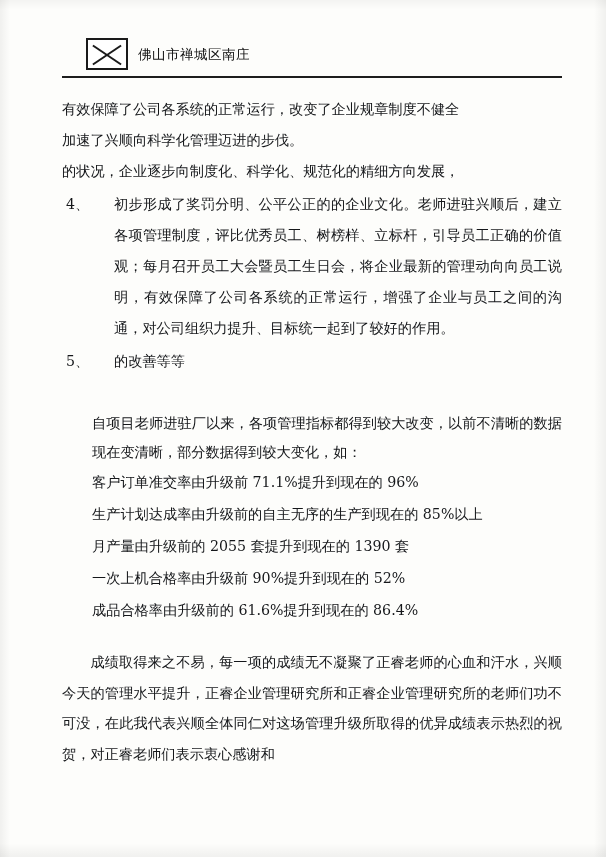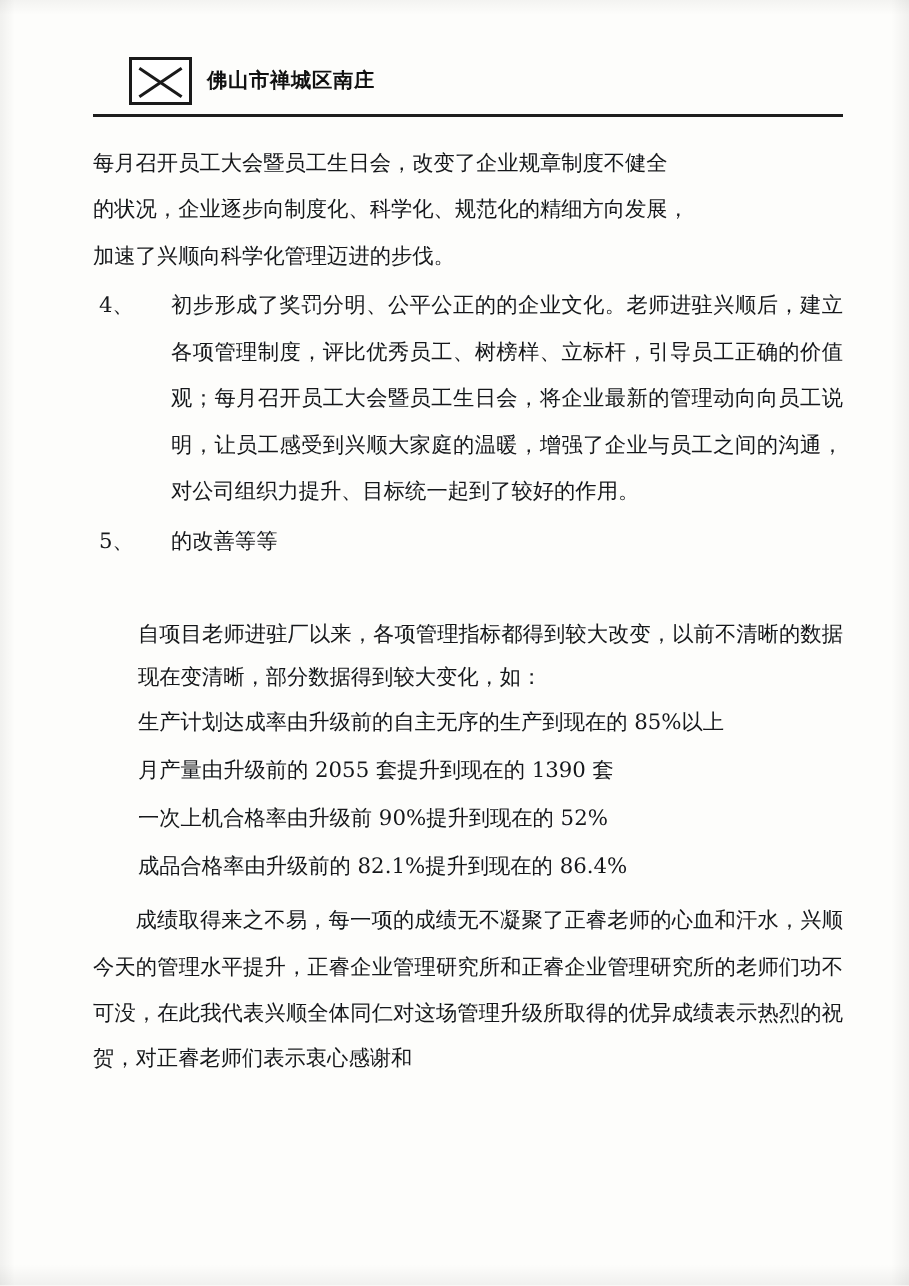--- a/index.html
+++ b/index.html
@@ -64,21 +64,21 @@
     background: #1a1a1a;
     transform-origin: center;
   }
   .logo-box::before { transform: rotate(34deg); }
   .logo-box::after  { transform: rotate(-34deg); }
   .company-lines {
     line-height: 1.25;
   }
   .company-lines div {
     font-family: "DejaVu Sans", sans-serif;
-    font-weight: bold;
+    font-weight: normal;
     font-size: 13.5px;
     letter-spacing: 0.5px;
     color: #111111;
     white-space: nowrap;
   }
   .rule {
     height: 2px;
     background: #1d1d1d;
     margin: 2px 0 16px 0;
   }
@@ -115,60 +115,61 @@
     line-height: 2.05;
     margin-top: 32px;
   }
   .block-5-body {
     padding-left: 30px;
   }
   .stat-line {
     line-height: 2.25;
   }
   .closing {
-    margin-top: 4px;
+    margin-top: 20px;
     text-indent: 2em;
   }
 </style>
 </head>
 <body>
 
 <div class="page">
   <div class="content">
 
     <div class="letterhead">
       <div class="logo-box"></div>
       <div class="company-lines">
         <div>佛山市禅城区南庄</div>
       </div>
     </div>
 
     <div class="rule"></div>
 
     <div class="body-text">
 
-      <p>每月召开员工大会暨员工生日会，改变了企业规章制度不健全</p>
+      <p>有效保障了公司各系统的正常运行，改变了企业规章制度不健全</p>
+      <p>加速了兴顺向科学化管理迈进的步伐。</p>
       <p>的状况，企业逐步向制度化、科学化、规范化的精细方向发展，</p>
-      <p>加速了兴顺向科学化管理迈进的步伐。</p>
 
       <div class="numbered">
         <div class="num">4、</div>
-        <div class="txt">初步形成了奖罚分明、公平公正的的企业文化。老师进驻兴顺后，建立各项管理制度，评比优秀员工、树榜样、立标杆，引导员工正确的价值观；每月召开员工大会暨员工生日会，将企业最新的管理动向向员工说明，让员工感受到兴顺大家庭的温暖，增强了企业与员工之间的沟通，对公司组织力提升、目标统一起到了较好的作用。</div>
+        <div class="txt">初步形成了奖罚分明、公平公正的的企业文化。老师进驻兴顺后，建立各项管理制度，评比优秀员工、树榜样、立标杆，引导员工正确的价值观；每月召开员工大会暨员工生日会，将企业最新的管理动向向员工说明，有效保障了公司各系统的正常运行，增强了企业与员工之间的沟通，对公司组织力提升、目标统一起到了较好的作用。</div>
       </div>
 
       <div class="numbered">
         <div class="num">5、</div>
         <div class="txt">的改善等等</div>
       </div>
 
       <div class="block-5-body">
         <p class="tight">自项目老师进驻厂以来，各项管理指标都得到较大改变，以前不清晰的数据现在变清晰，部分数据得到较大变化，如：</p>
+        <p class="stat-line">客户订单准交率由升级前 71.1%提升到现在的 96%</p>
         <p class="stat-line">生产计划达成率由升级前的自主无序的生产到现在的 85%以上</p>
         <p class="stat-line">月产量由升级前的 2055 套提升到现在的 1390 套</p>
         <p class="stat-line">一次上机合格率由升级前 90%提升到现在的 52%</p>
-        <p class="stat-line">成品合格率由升级前的 82.1%提升到现在的 86.4%</p>
+        <p class="stat-line">成品合格率由升级前的 61.6%提升到现在的 86.4%</p>
       </div>
 
       <p class="closing">成绩取得来之不易，每一项的成绩无不凝聚了正睿老师的心血和汗水，兴顺今天的管理水平提升，正睿企业管理研究所和正睿企业管理研究所的老师们功不可没，在此我代表兴顺全体同仁对这场管理升级所取得的优异成绩表示热烈的祝贺，对正睿老师们表示衷心感谢和</p>
 
     </div>
   </div>
 </div>
 
 </body></html>

